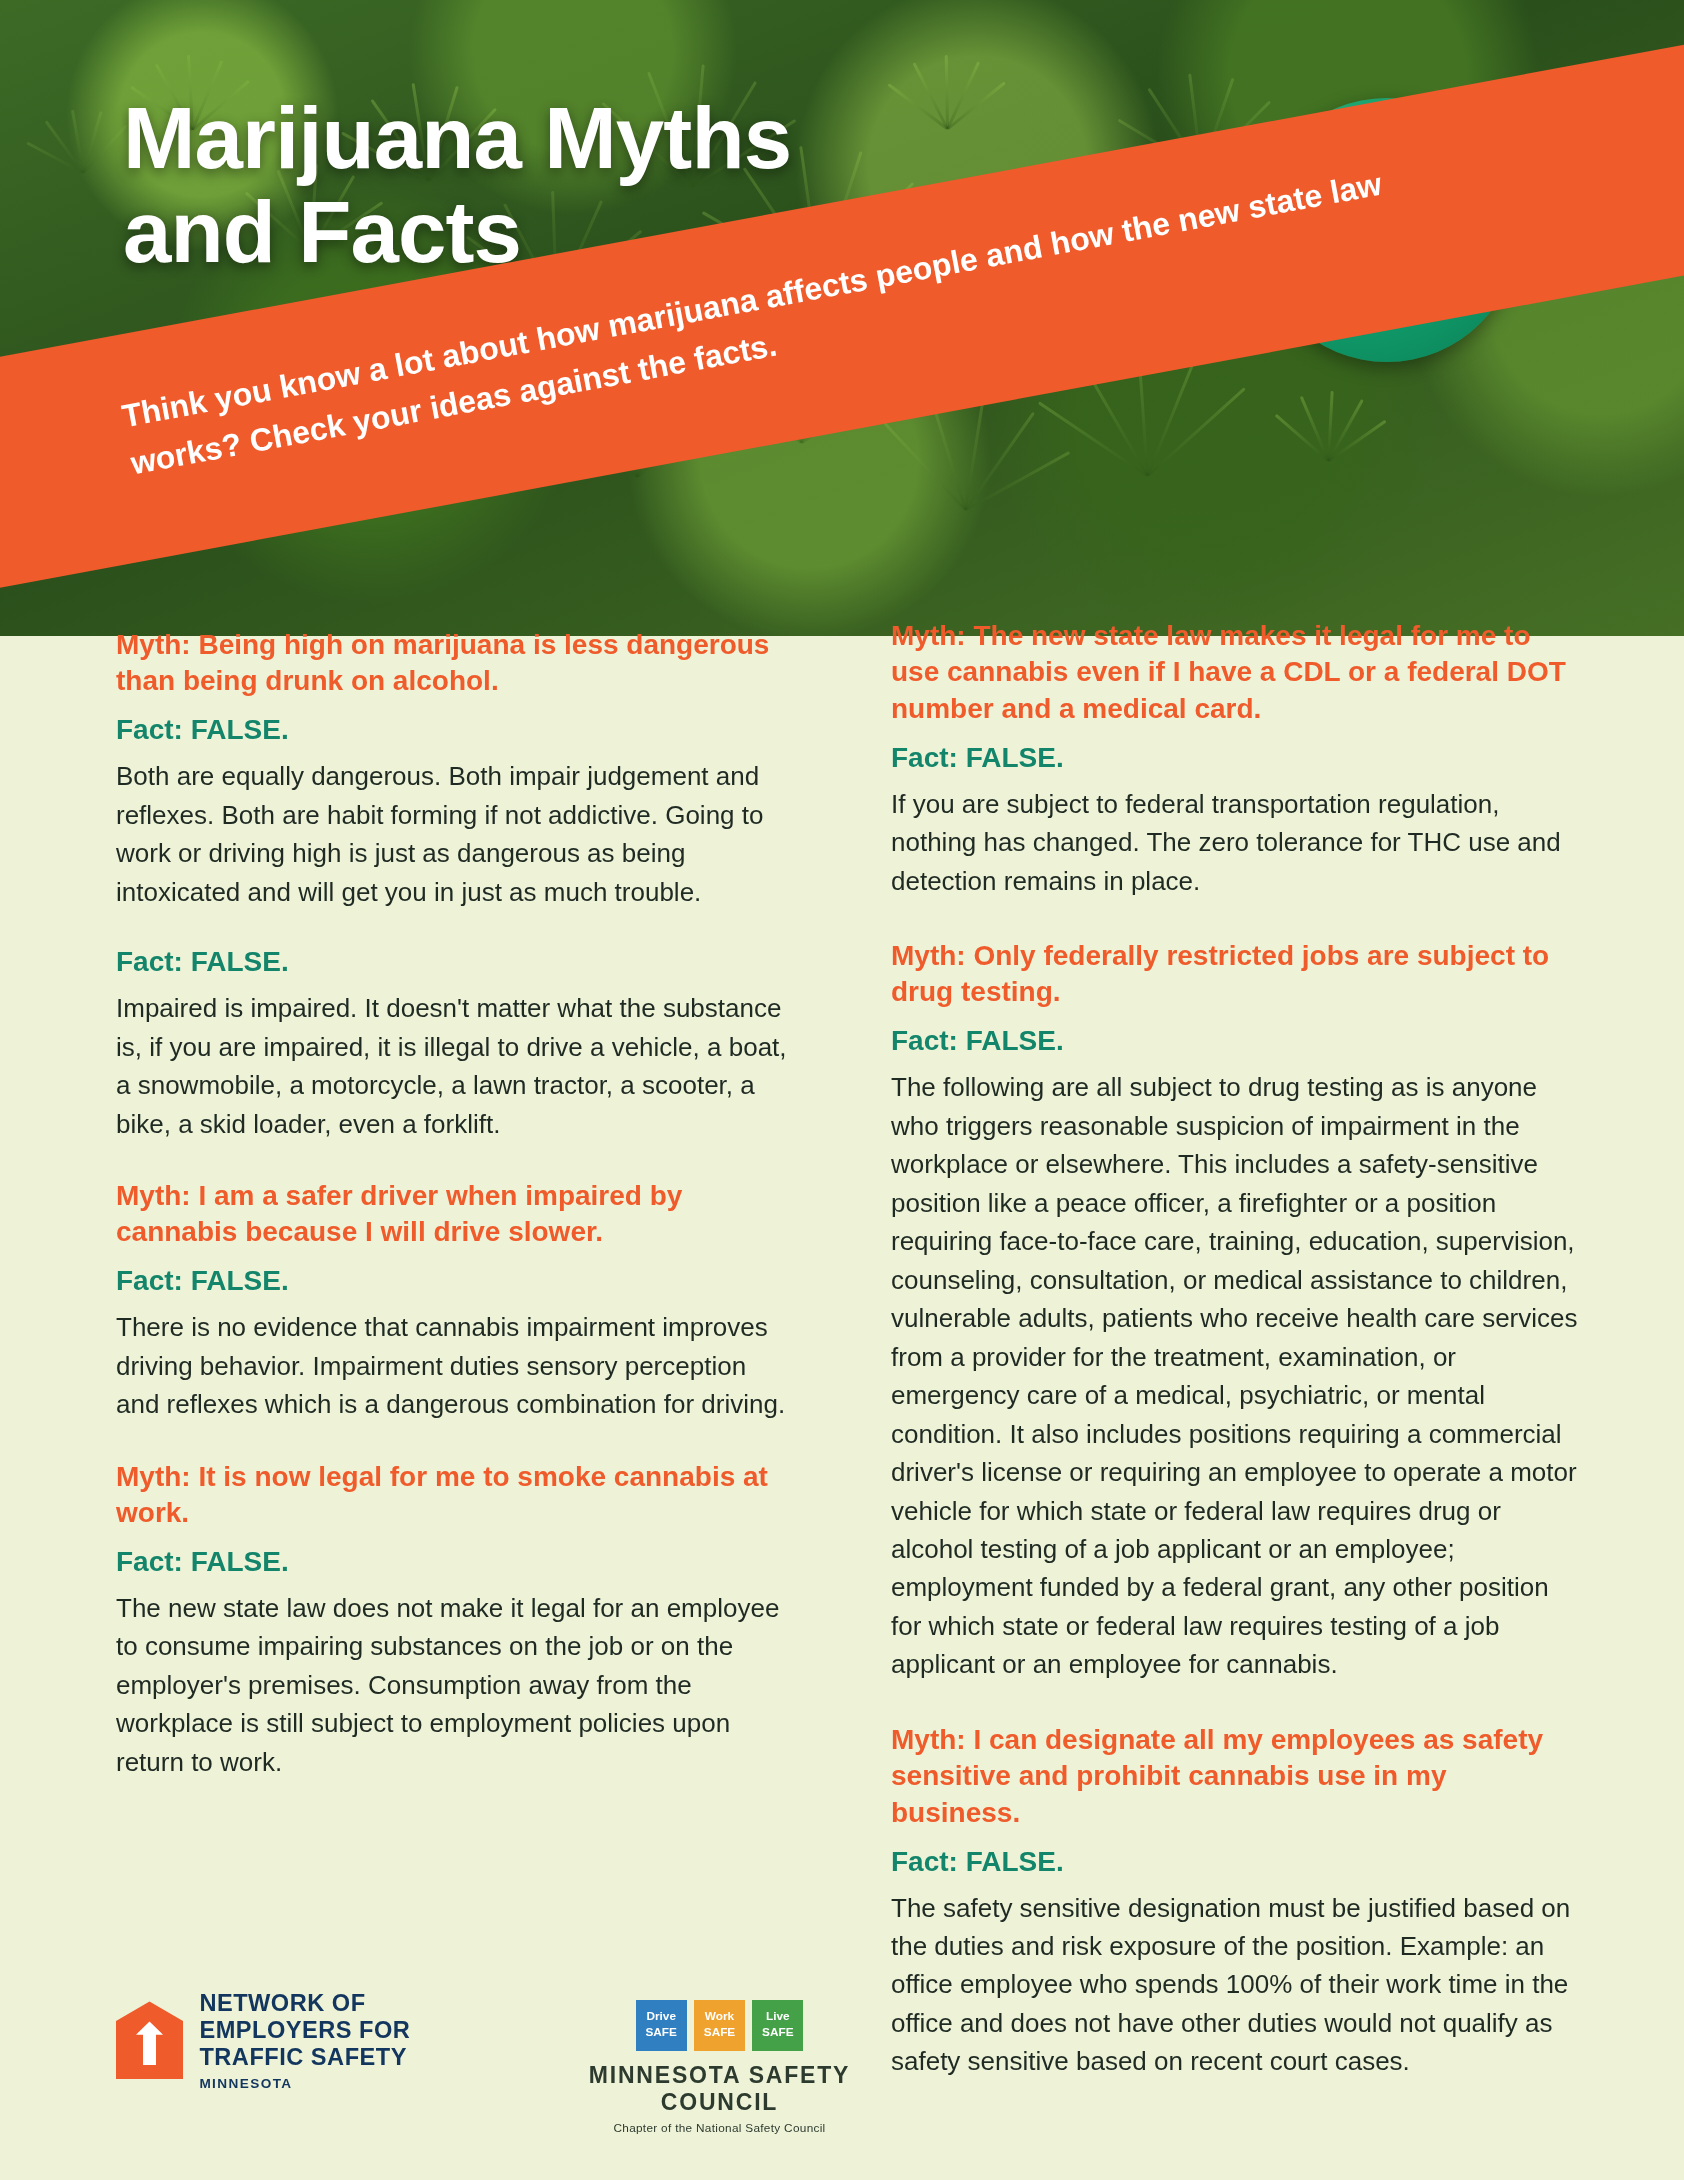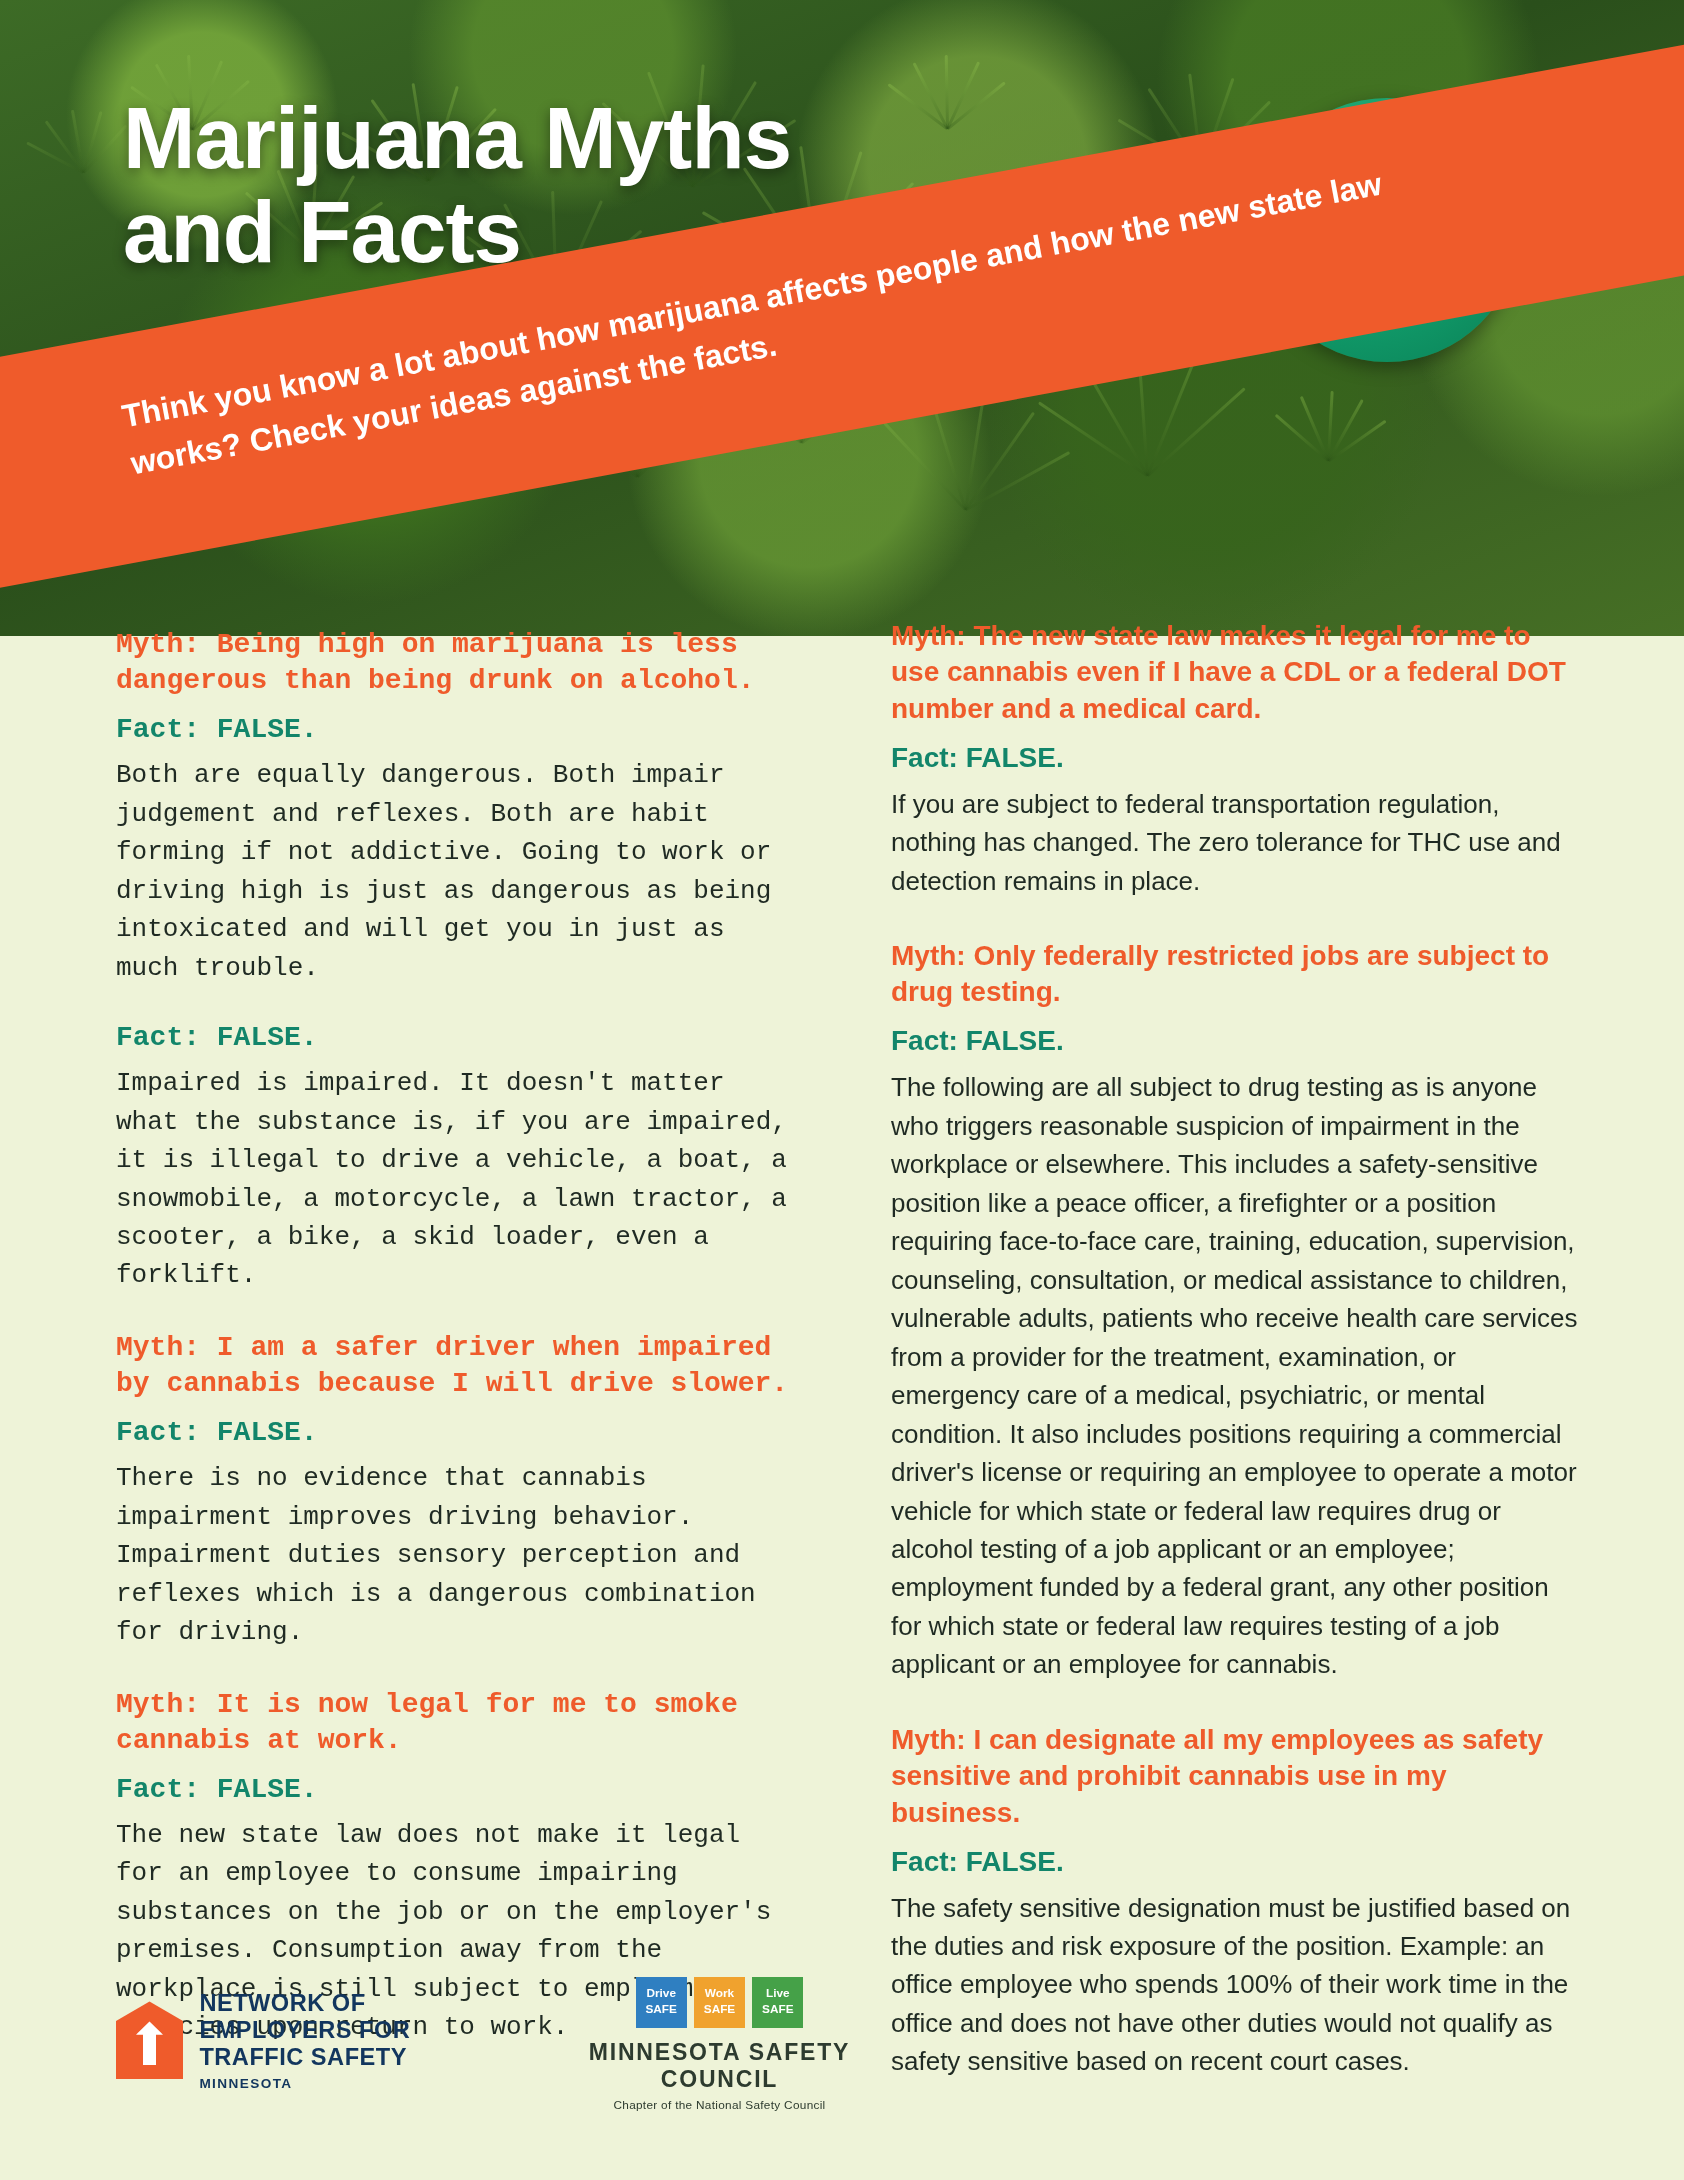--- a/index.html
+++ b/index.html
@@ -124,21 +124,21 @@
   .content {
     position: absolute;
     left: 0;
     top: 627px;
     width: 1685px;
   }
   .col {
     position: absolute;
     top: 0;
   }
-  .col-left { left: 116px; width: 673px; font-family: Liberation Mono, monospace; }
+  .col-left { left: 116px; width: 673px; }
   .col-right { left: 891px; width: 691px; top: -9px; }
 
   .qa { margin-bottom: 35px; }
   .myth {
     color: #ef5b2b;
     font-size: 28px;
     line-height: 1.3;
     font-weight: bold;
     margin: 0 0 14.5px 0;
   }
@@ -219,20 +219,21 @@
     width: 51px;
     height: 51px;
     color: #ffffff;
     font-size: 11.8px;
     font-weight: bold;
     line-height: 1.35;
     display: flex;
     flex-direction: column;
     align-items: center;
     justify-content: center;
+    margin-top: 23px;
   }
   .chip-drive { background: #2f7fc1; }
   .chip-work  { background: #f0a22e; }
   .chip-live  { background: #45a148; }
   .msc-name {
     color: #2d3b2f;
     font-size: 23px;
     letter-spacing: 1.8px;
     font-weight: bold;
   }

